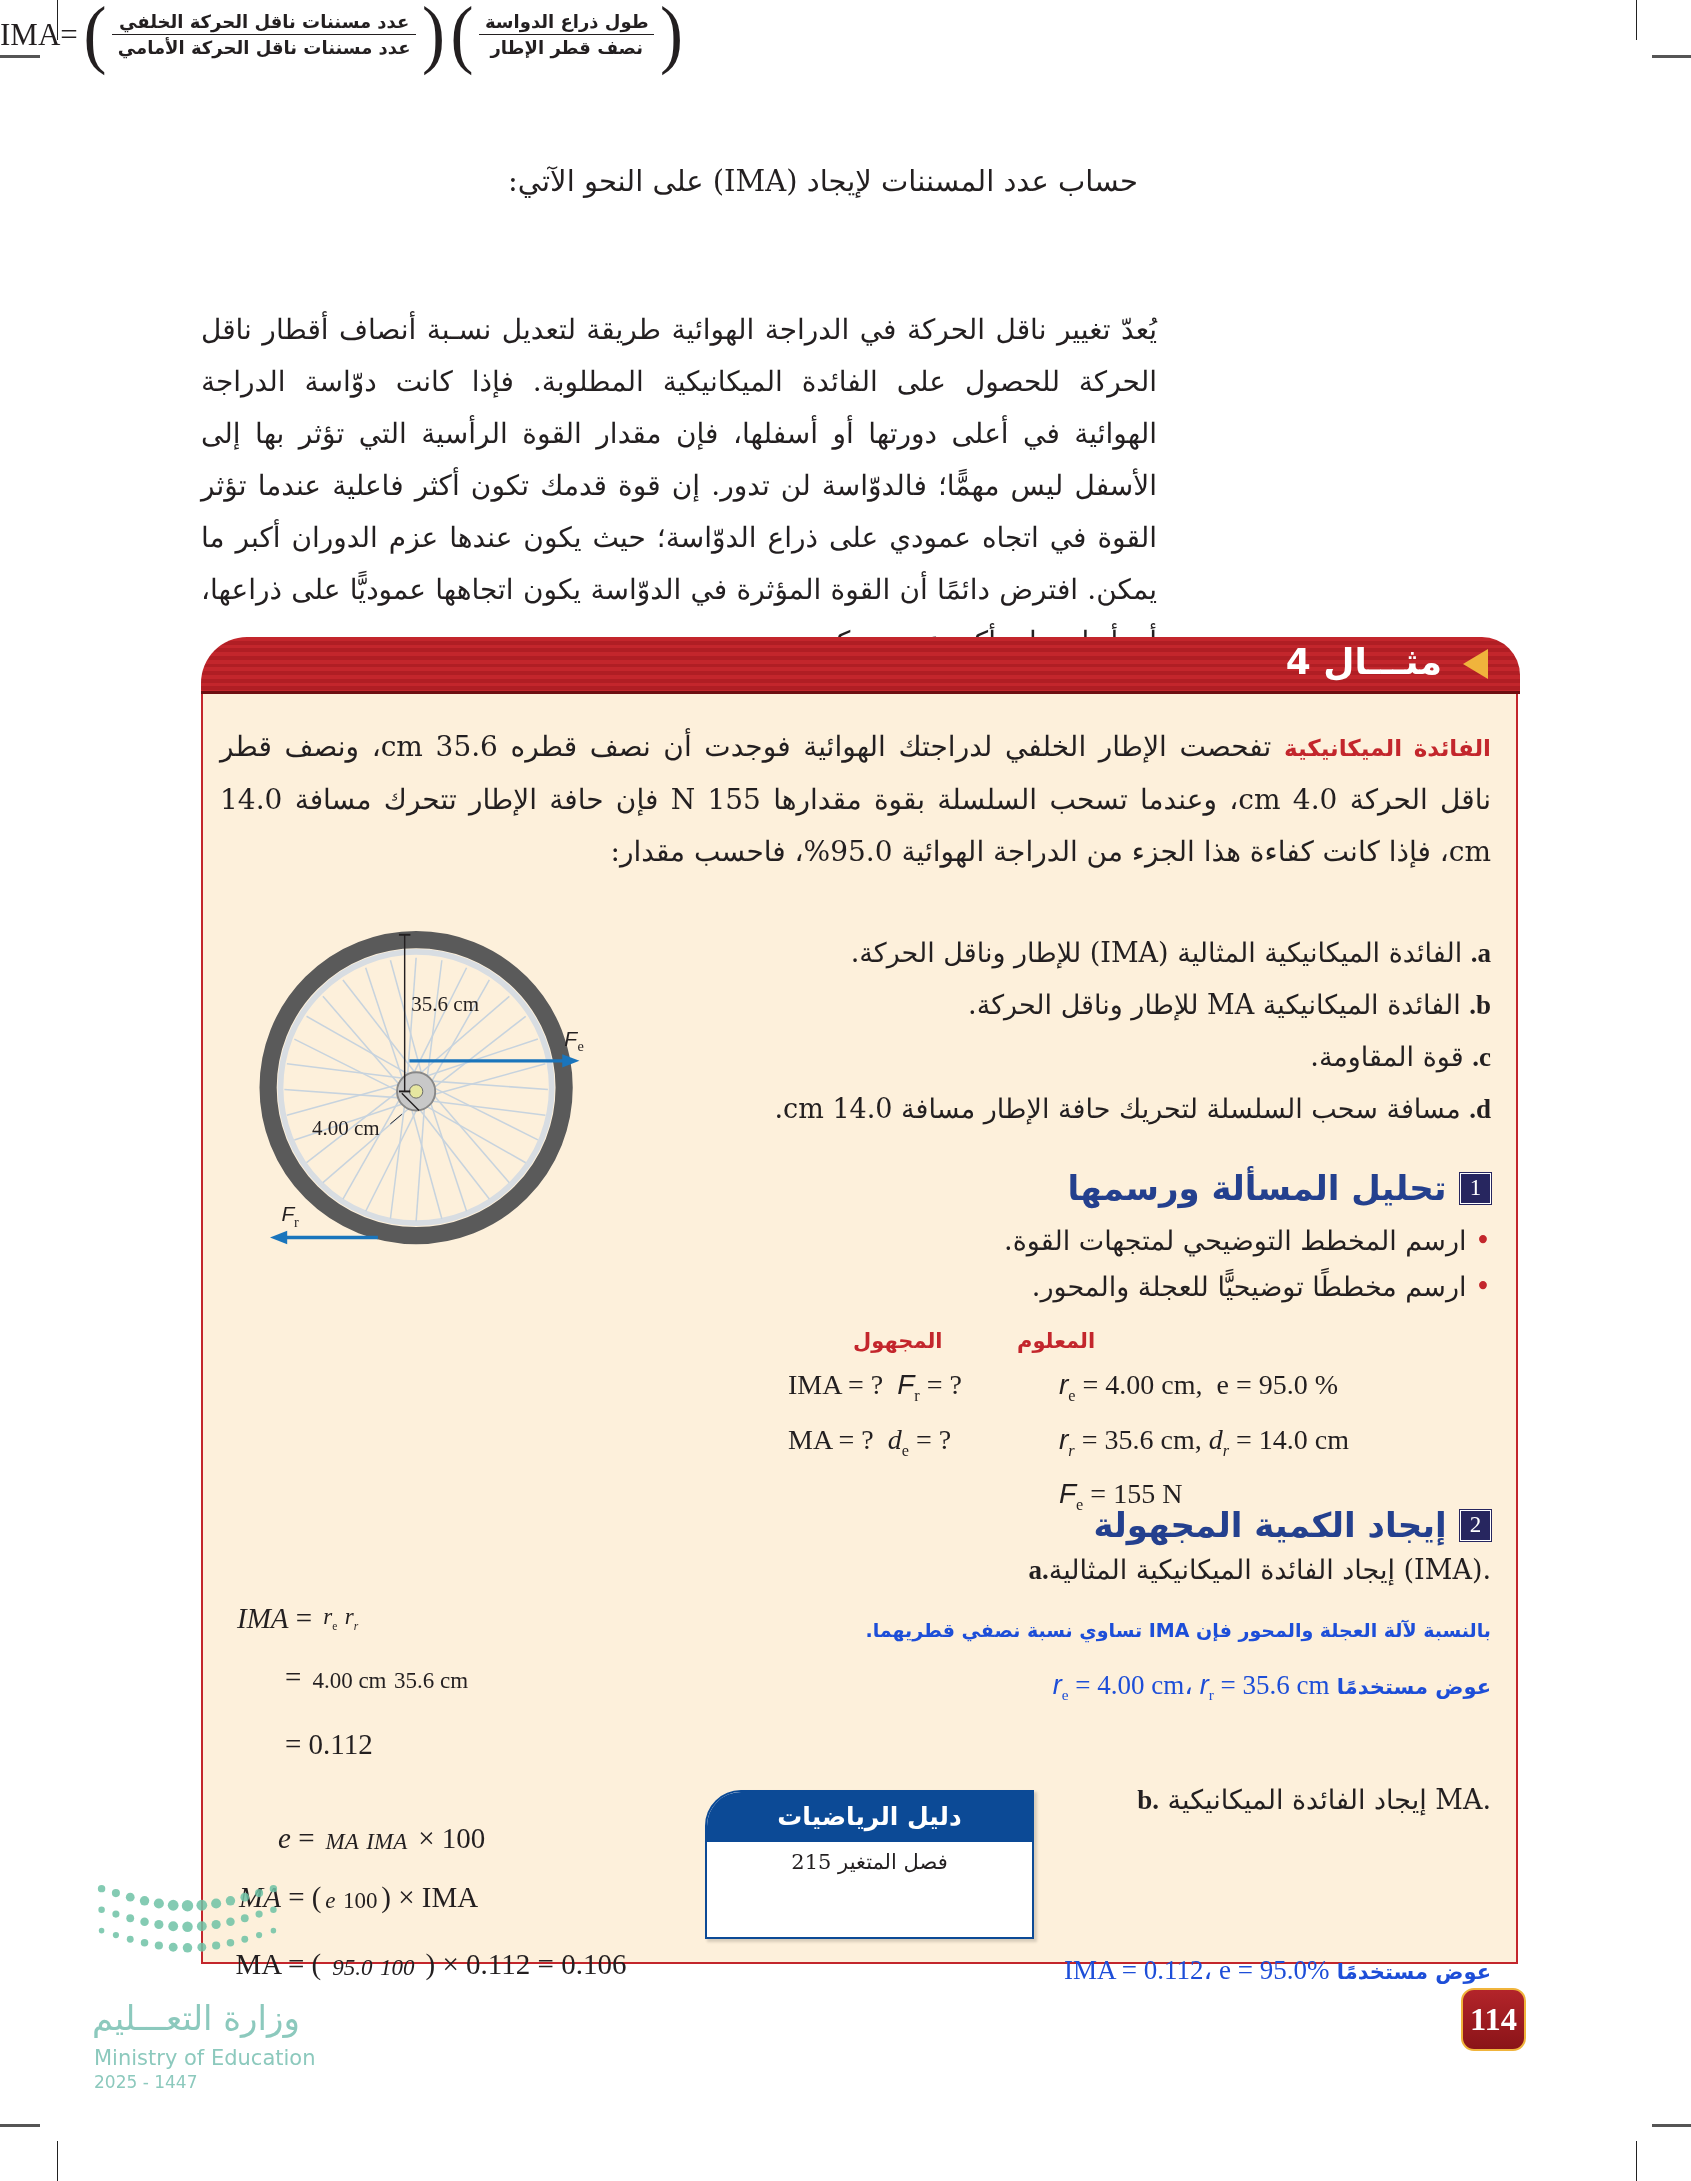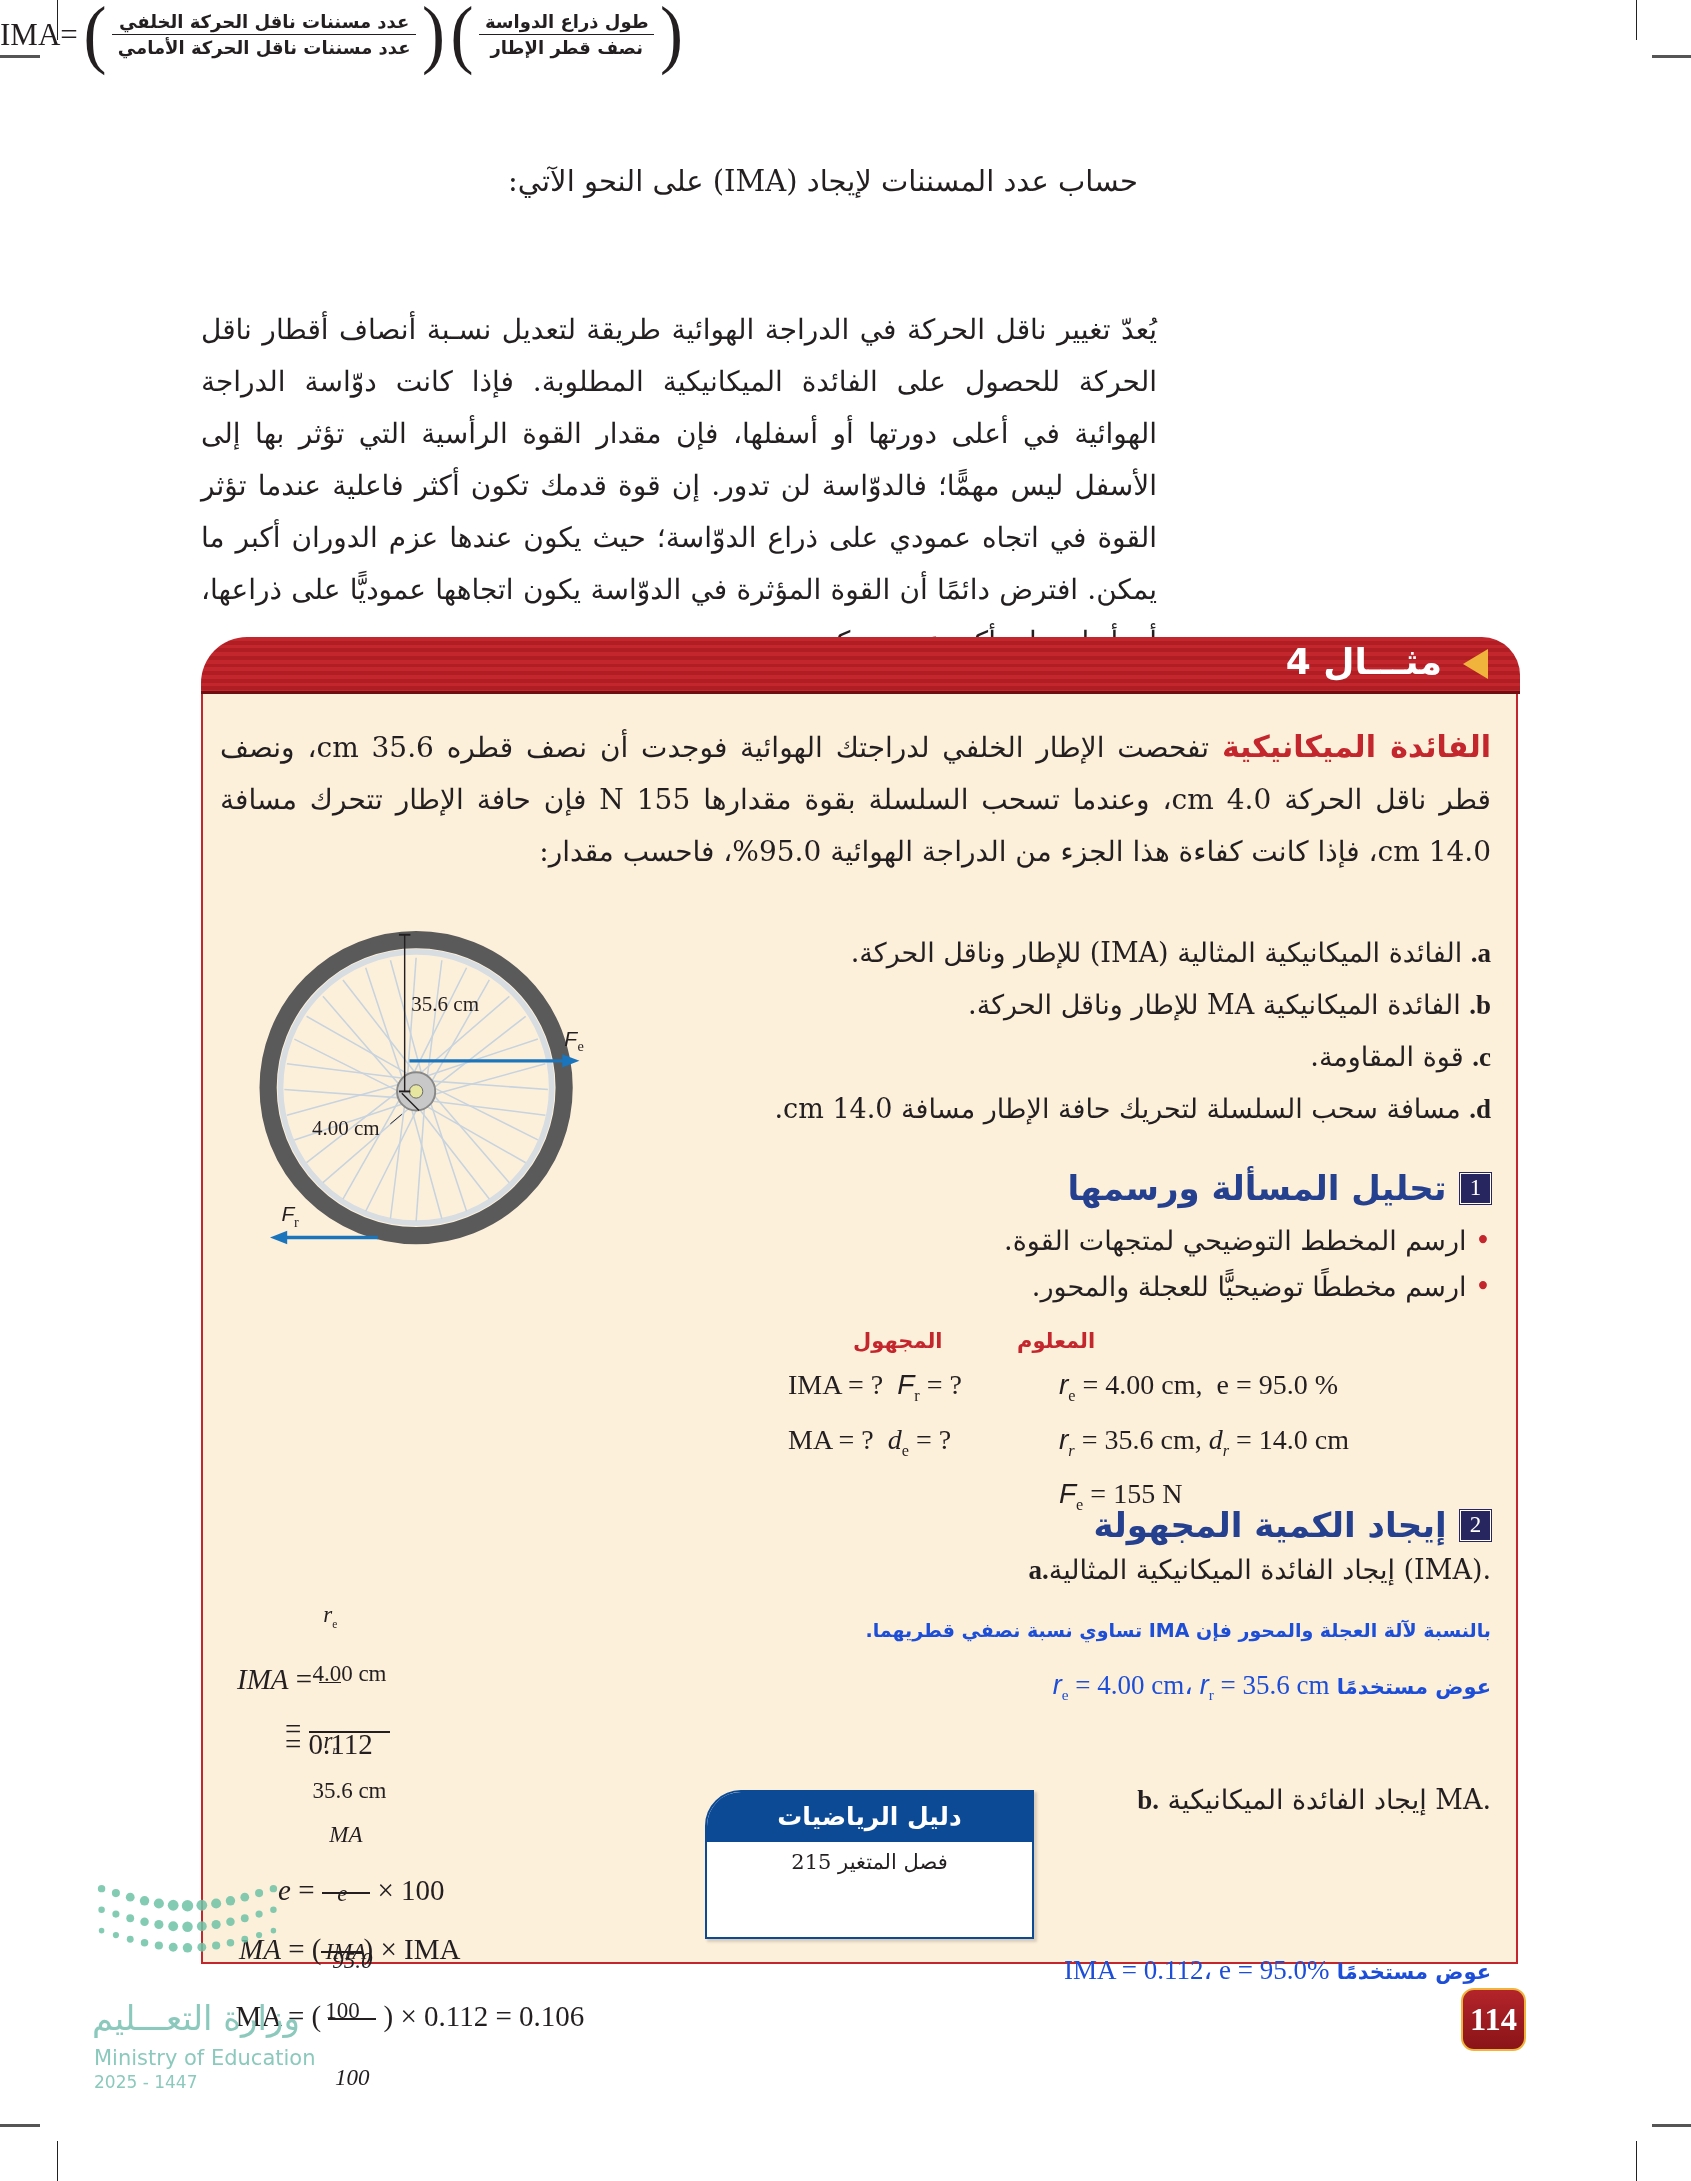--- a/index.html
+++ b/index.html
@@ -39,21 +39,21 @@
     position: absolute; right: 32.5px; top: 11.5px; width: 0; height: 0;
     border-top: 15.3px solid transparent; border-bottom: 15.3px solid transparent;
     border-right: 25px solid #f0b43c;
   }
   #example-body {
     position: absolute; left: 0; top: 57px; width: 1313px; height: 1268px;
     background: #fdf0db; border: 2.9px solid #c3262c; border-top: none;
   }
   .body-text { font-size: 28px; line-height: 52px; }
   #problem { position: absolute; right: 25px; top: 27px; width: 1271px; }
-  .keyword { color: #c3262c; font-family: "DejaVu Sans", sans-serif; font-weight: bold; font-size: 30px; }
+  .keyword { color: #c3262c; font-family: "DejaVu Sans", sans-serif; font-weight: bold; font-size: 23px; }
   #parts { position: absolute; right: 25px; top: 233px; width: 860px; }
   .part { font-size: 27px; line-height: 52px; }
   .part b { font-family: "Liberation Serif", serif; font-weight: bold; }
 
   
   #wheel { position: absolute; left: 46px; top: 233px; }
   .wheel-label { font-family: "Liberation Serif", serif; font-size: 22px; fill: #231f20; }
 
   
   .step-head { position: absolute; right: 25px; display: flex; align-items: center; gap: 13.4px; direction: rtl; }
@@ -65,21 +65,21 @@
 
   .col-head { color: #c3262c; font-family: "DejaVu Sans", sans-serif; font-weight: bold; font-size: 21px; position: absolute; }
   .given { position: absolute; font-family: "Liberation Serif", serif; font-size: 28px; line-height: 44px; white-space: nowrap; }
   .given .v { font-family: "Liberation Sans", sans-serif; font-style: italic; }
   .given sub { font-size: 16.3px; }
 
   .blue { color: #1d4ed8; }
   .hint { font-family: "DejaVu Sans", sans-serif; font-weight: bold; font-size: 19px; }
 
   .math { position: absolute; font-family: "Liberation Serif", serif; font-size: 29px; white-space: nowrap; }
-  .mfrac { display: inline-flex; flex-direction: column; align-items: center; vertical-align: middle; gap: 45px; }
+  .mfrac { display: inline-flex; flex-direction: row; align-items: center; vertical-align: middle; }
   .mfrac .n, .mfrac .d { font-size: 23px; line-height: 25px; padding: 0 3.8px; }
   .mfrac .b { height: 1.9px; width: 100%; background: #231f20; }
   .ital-m { font-style: italic; }
 
   
   #math-guide { position: absolute; left: 502px; top: 1096px; width: 325px; height: 145px; background: #fff; border: 2.9px solid #0c4a96; border-top-left-radius: 36px; overflow: hidden; box-shadow: 2.9px 2.9px 2.9px rgba(0,0,0,0.15); }
   #math-guide-head { height: 50px; background: #0c4a96; color: #fff; font-family: "DejaVu Sans", sans-serif; font-weight: bold; font-size: 25px; text-align: center; line-height: 50px; direction: rtl; }
   #math-guide-body { text-align: center; font-size: 21px; padding-top: 7.6px; direction: rtl; }
 
   

